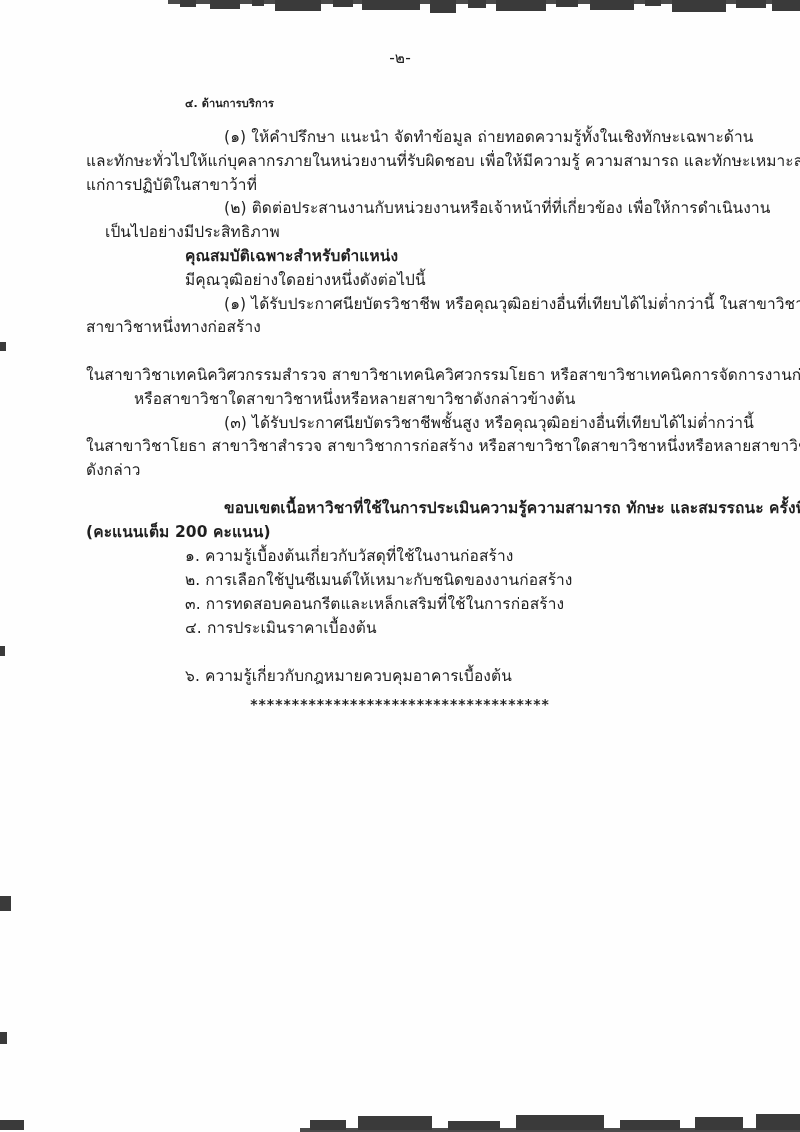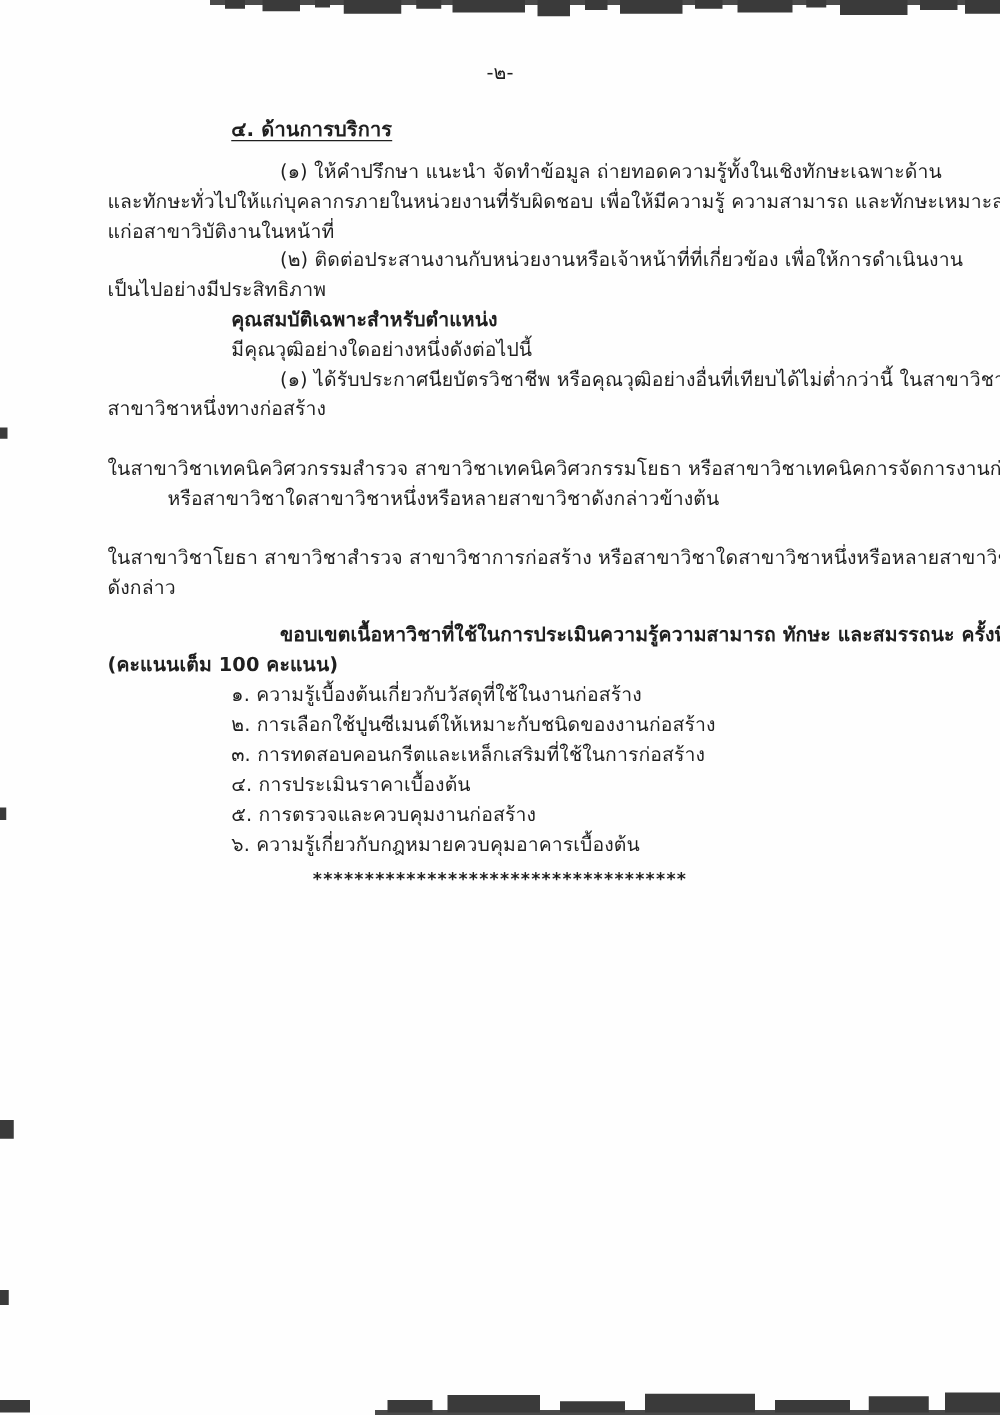--- a/index.html
+++ b/index.html
@@ -13,21 +13,21 @@
   .ln{
     position:absolute;
     font-size:15.5px;line-height:20px;white-space:nowrap;
     letter-spacing:0.1px;
   }
   .x-body{left:86px;}
   .x-mid{left:185px;}
   .x-ind{left:224px;text-align:center;}
   .center{left:0;width:800px;text-align:center;}
   .bold{font-weight:bold;}
-  .heading{font-weight:bold;text-decoration:underline;text-underline-offset:3px;font-size:16px;}
+  .heading{font-weight:bold;text-underline-offset:3px;font-size:11px;}
   .stars{font-size:14px;letter-spacing:1px;font-weight:bold;}
   
   .noise{position:absolute;background:#3a3a3a;}
   .noise.soft{background:#4a4a4a;}
 </style>
 </head>
 <body>
 
 <div class="page">
 
@@ -68,38 +68,38 @@
     <span class="noise" style="left:695px;top:1117px;width:48px;height:13px;"></span>
     <span class="noise" style="left:756px;top:1114px;width:44px;height:16px;"></span>
   </div>
 
   <div class="ln center" style="top:48px;">-๒-</div>
 
   <div class="ln x-mid heading" style="top:94px;">๔. ด้านการบริการ</div>
 
   <div class="ln x-ind" style="top:127px;">(๑) ให้คำปรึกษา แนะนำ จัดทำข้อมูล ถ่ายทอดความรู้ทั้งในเชิงทักษะเฉพาะด้าน</div>
   <div class="ln x-body" style="top:150.8px;">และทักษะทั่วไปให้แก่บุคลากรภายในหน่วยงานที่รับผิดชอบ เพื่อให้มีความรู้ ความสามารถ และทักษะเหมาะสม</div>
-  <div class="ln x-body" style="top:174.6px;">แก่อสาขาวิบัติงานในหน้าที่</div>
+  <div class="ln x-body" style="top:174.6px;">แก่การปฏิบัติในสาขาว้าที่</div>
   <div class="ln x-ind" style="top:198.4px;">(๒) ติดต่อประสานงานกับหน่วยงานหรือเจ้าหน้าที่ที่เกี่ยวข้อง เพื่อให้การดำเนินงาน</div>
-  <div class="ln x-body" style="top:222.2px;">เป็นไปอย่างมีประสิทธิภาพ</div>
+  <div class="ln x-body" style="top:222.2px;margin-left:19px;">เป็นไปอย่างมีประสิทธิภาพ</div>
 
   <div class="ln x-mid bold" style="top:246px;">คุณสมบัติเฉพาะสำหรับตำแหน่ง</div>
   <div class="ln x-mid" style="top:269.8px;">มีคุณวุฒิอย่างใดอย่างหนึ่งดังต่อไปนี้</div>
   <div class="ln x-ind" style="top:293.6px;">(๑) ได้รับประกาศนียบัตรวิชาชีพ หรือคุณวุฒิอย่างอื่นที่เทียบได้ไม่ต่ำกว่านี้ ในสาขาวิชาใด</div>
   <div class="ln x-body" style="top:317.4px;text-align:center;">สาขาวิชาหนึ่งทางก่อสร้าง</div>
   <div class="ln x-body" style="top:365px;">ในสาขาวิชาเทคนิควิศวกรรมสำรวจ สาขาวิชาเทคนิควิศวกรรมโยธา หรือสาขาวิชาเทคนิคการจัดการงานก่อสร้าง</div>
   <div class="ln x-body" style="top:388.8px;margin-left:48px;">หรือสาขาวิชาใดสาขาวิชาหนึ่งหรือหลายสาขาวิชาดังกล่าวข้างต้น</div>
+  <div class="ln x-ind" style="top:412.6px;">(๓) ได้รับประกาศนียบัตรวิชาชีพชั้นสูง หรือคุณวุฒิอย่างอื่นที่เทียบได้ไม่ต่ำกว่านี้</div>
   <div class="ln x-body" style="top:436.4px;">ในสาขาวิชาโยธา สาขาวิชาสำรวจ สาขาวิชาการก่อสร้าง หรือสาขาวิชาใดสาขาวิชาหนึ่งหรือหลายสาขาวิชา</div>
   <div class="ln x-body" style="top:460.2px;">ดังกล่าว</div>
 
   <div class="ln x-ind bold" style="top:498px;">ขอบเขตเนื้อหาวิชาที่ใช้ในการประเมินความรู้ความสามารถ ทักษะ และสมรรถนะ ครั้งที่ ๑</div>
-  <div class="ln x-body bold" style="top:521.8px;">(คะแนนเต็ม 100 คะแนน)</div>
+  <div class="ln x-body bold" style="top:521.8px;">(คะแนนเต็ม 200 คะแนน)</div>
 
   <div class="ln x-mid" style="top:546px;">๑. ความรู้เบื้องต้นเกี่ยวกับวัสดุที่ใช้ในงานก่อสร้าง</div>
   <div class="ln x-mid" style="top:570px;">๒. การเลือกใช้ปูนซีเมนต์ให้เหมาะกับชนิดของงานก่อสร้าง</div>
   <div class="ln x-mid" style="top:594px;">๓. การทดสอบคอนกรีตและเหล็กเสริมที่ใช้ในการก่อสร้าง</div>
   <div class="ln x-mid" style="top:618px;">๔. การประเมินราคาเบื้องต้น</div>
-  <div class="ln x-mid" style="top:642px;">๕. การตรวจและควบคุมงานก่อสร้าง</div>
   <div class="ln x-mid" style="top:666px;">๖. ความรู้เกี่ยวกับกฎหมายควบคุมอาคารเบื้องต้น</div>
 
   <div class="ln center stars" style="top:694px;">************************************</div>
 
 </div>
 
 </body></html>

